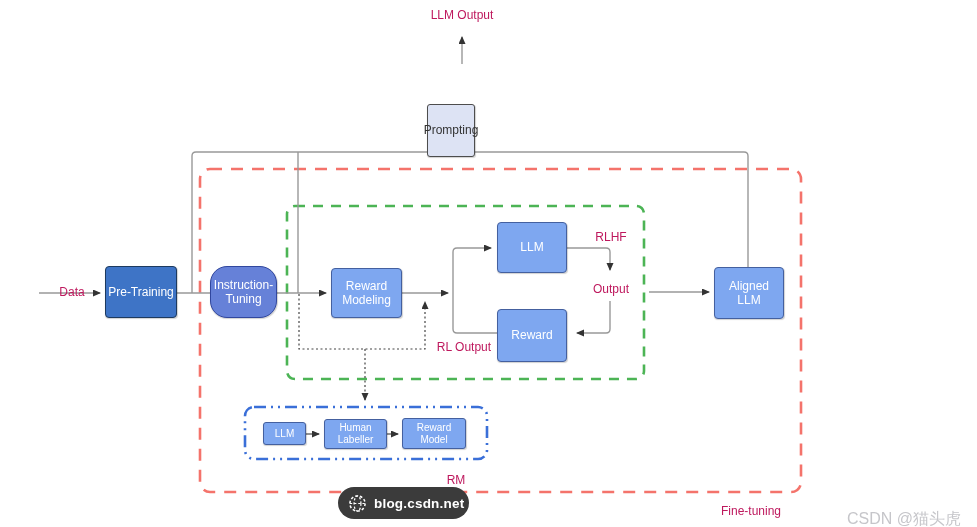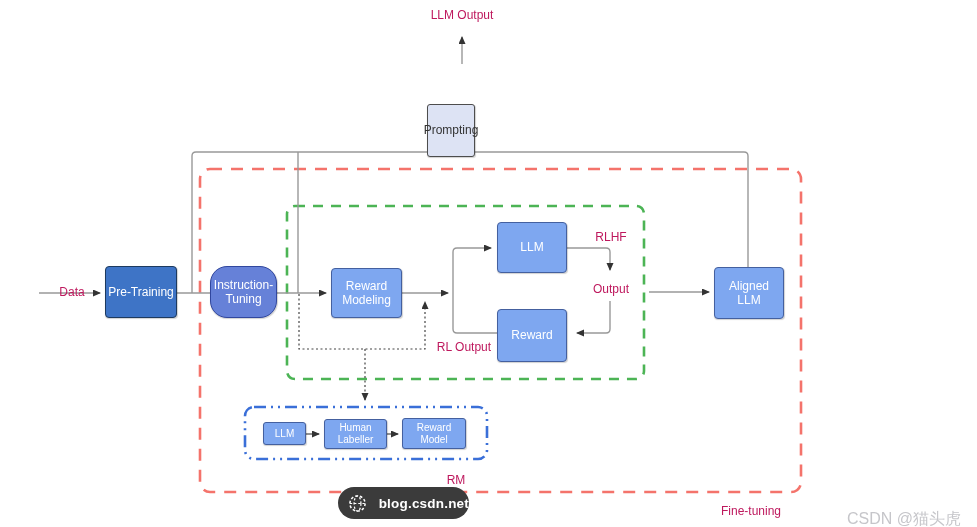--- a/index.html
+++ b/index.html
@@ -28,21 +28,21 @@
   .narrow span{max-width:52px;}
   .lbl{
     position:absolute;z-index:3;
     font-size:12px;color:#be185d;text-align:center;
   }
   .pill{
     position:absolute;z-index:4;
     left:338px;top:487px;width:131px;height:32px;
     background:#3b3b3b;border-radius:16px;
     display:flex;align-items:center;gap:7px;
-    padding-left:10px;box-sizing:border-box;justify-content:space-between;
+    padding-left:10px;box-sizing:border-box;
   }
   .pill .pill-text{color:#ffffff;font-size:13.5px;font-weight:600;letter-spacing:0.2px;}
   .credit{
     position:absolute;z-index:3;
     left:833px;top:501px;width:142px;
     text-align:center;font-size:16px;color:#c6c6ca;
     white-space:nowrap;
     margin-top:8px;
   }
 </style>

